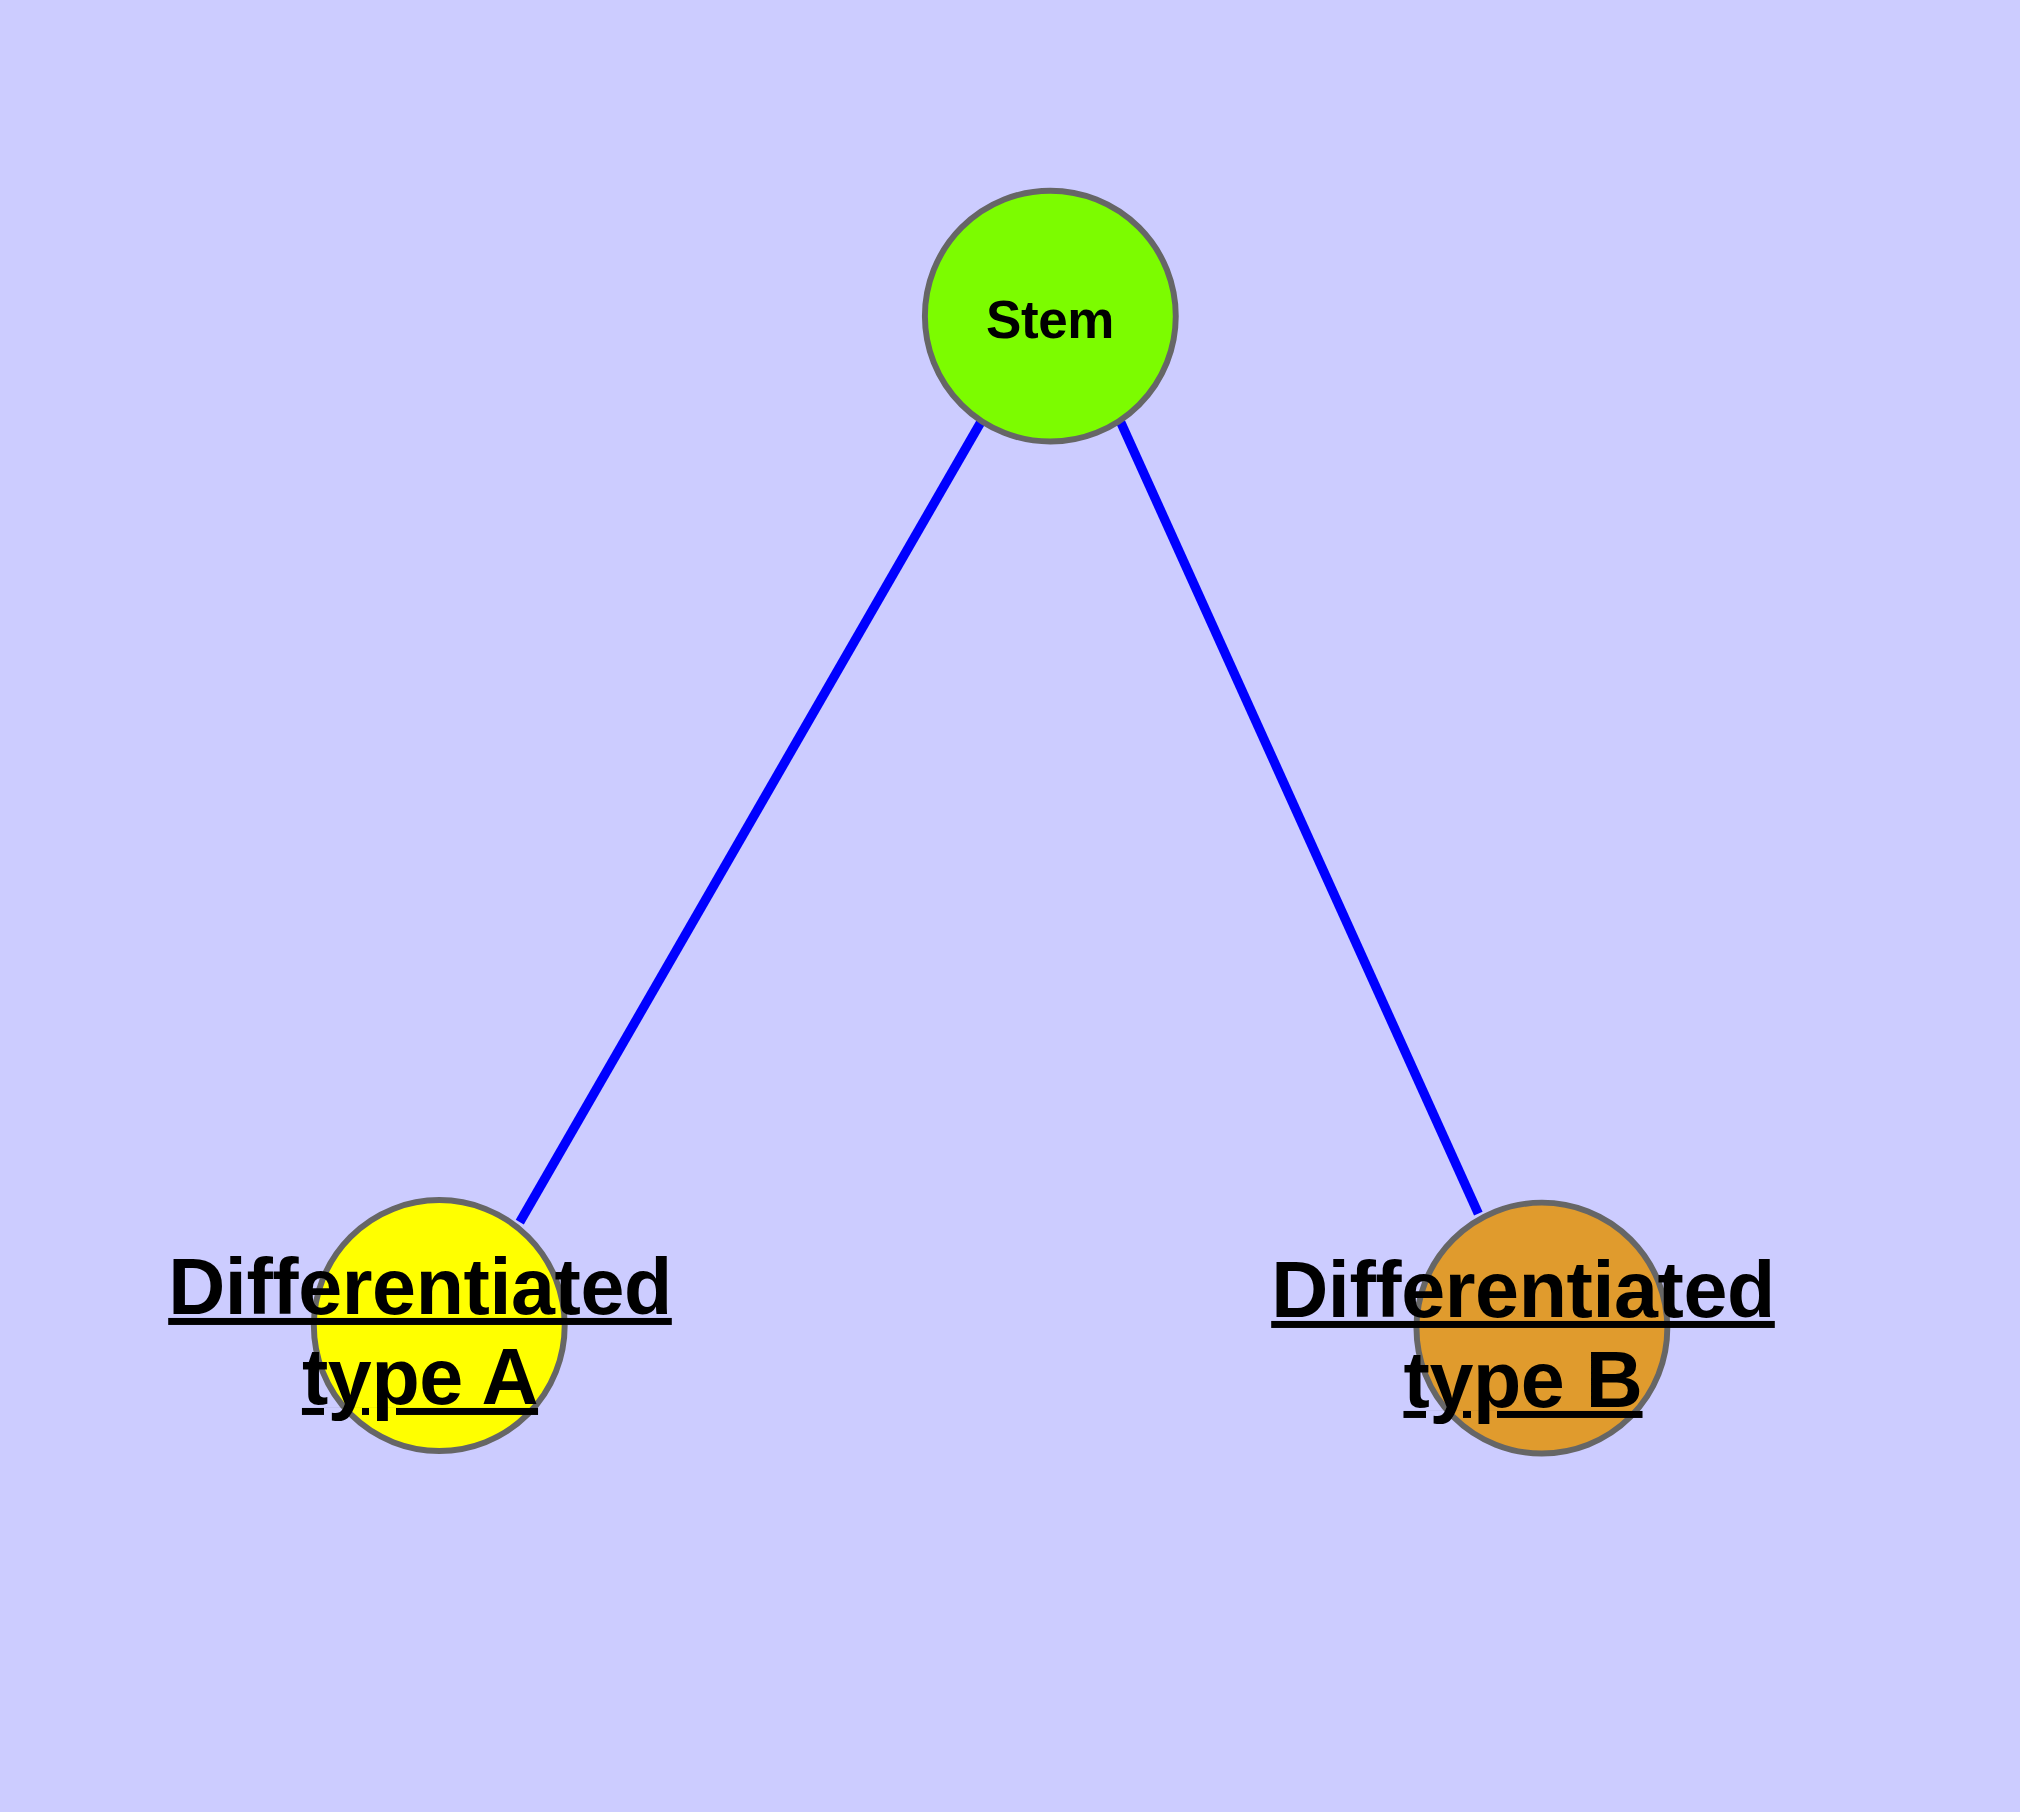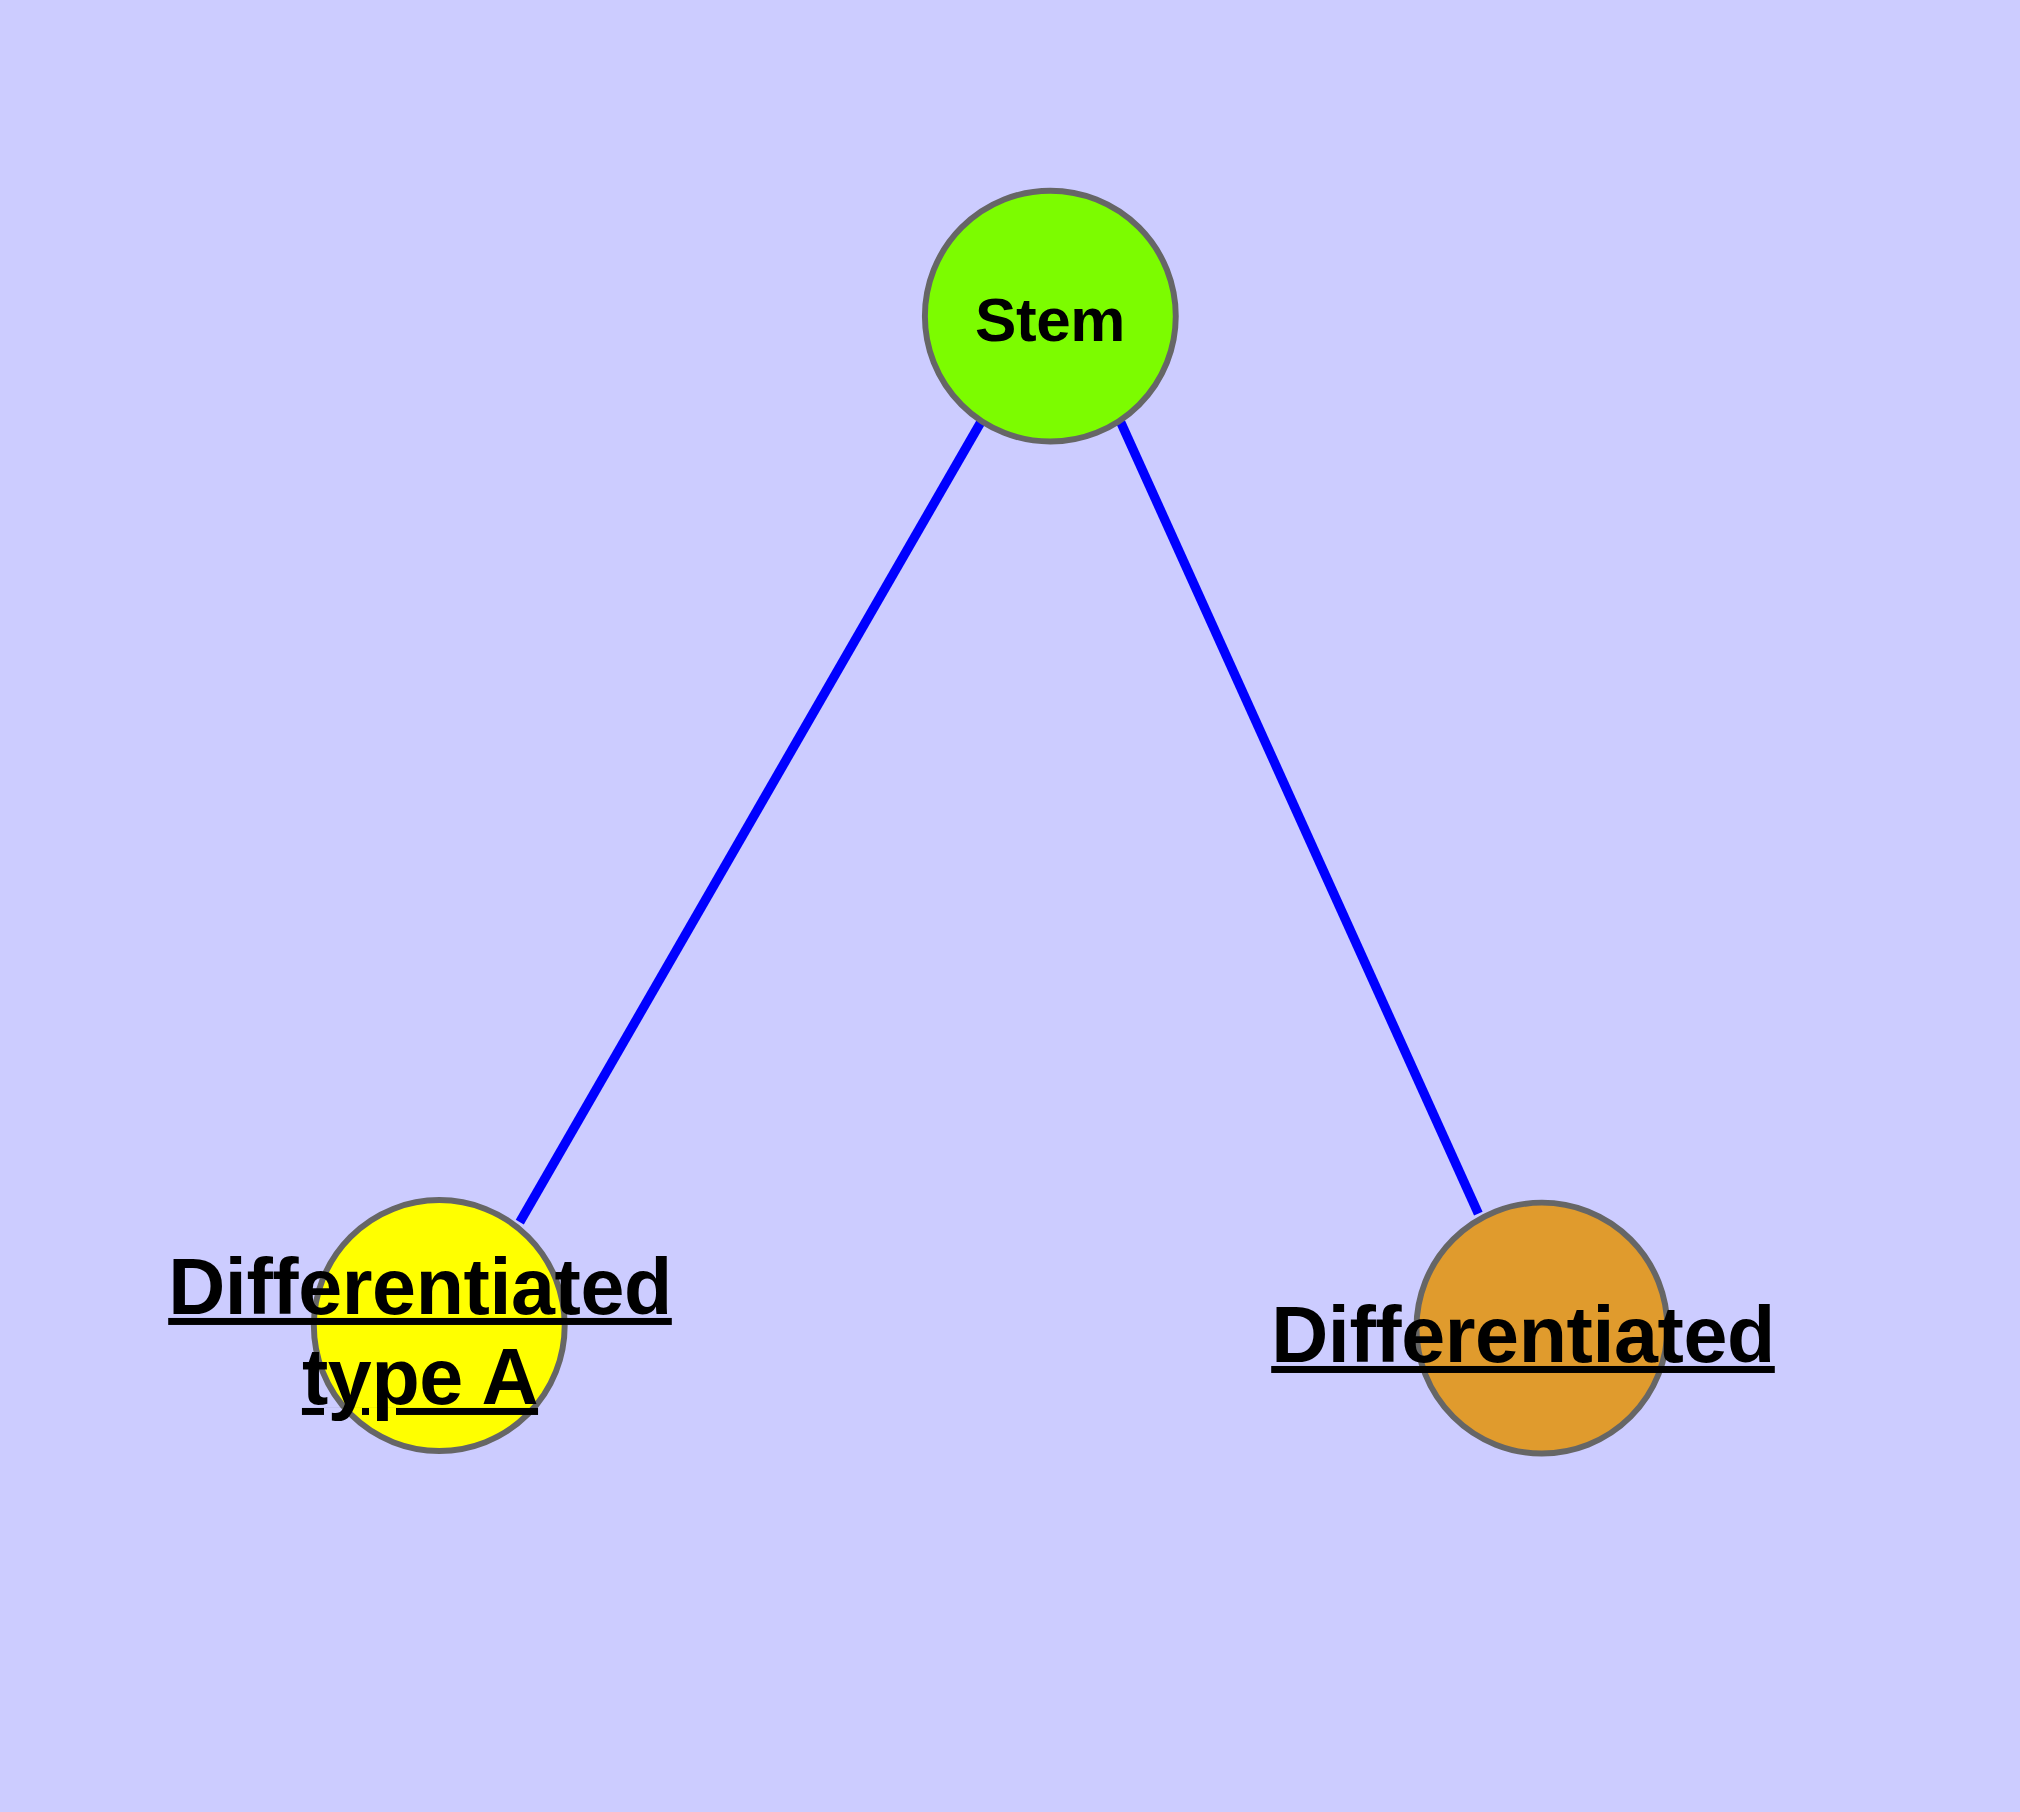--- a/index.html
+++ b/index.html
@@ -53,20 +53,20 @@
       <line x1="1157" y1="498" x2="613" y2="1442" stroke="#0000ff" stroke-width="11" stroke-linecap="butt"></line>
       <line x1="1322" y1="498" x2="1744" y2="1432" stroke="#0000ff" stroke-width="11" stroke-linecap="butt"></line>
     </g>
     <g>
       <circle cx="1239" cy="373" r="148" fill="#7cfc00" stroke="#666666" stroke-width="7"></circle>
       <circle cx="518" cy="1564" r="148" fill="#ffff00" stroke="#666666" stroke-width="7"></circle>
       <circle cx="1819" cy="1567" r="148" fill="#e09b2d" stroke="#666666" stroke-width="7"></circle>
     </g>
   </svg>
 
-  <div class="node-label root" style="left: 1050px; top: 320px; font-size: 62px; color: rgb(0, 0, 0);">Stem</div>
+  <div class="node-label root" style="left: 1050px; top: 320px; font-size: 53px; color: rgb(0, 0, 0);">Stem</div>
 
   <div class="node-label leaf" style="left: 420px; top: 1332px; font-size: 79px; color: rgb(0, 0, 0);"><span>Differentiated</span><br><span>type A</span></div>
 
-  <div class="node-label leaf" style="left: 1523px; top: 1335px; font-size: 79px; color: rgb(0, 0, 0);"><span>Differentiated</span><br></div>
+  <div class="node-label leaf" style="left: 1523px; top: 1335px; font-size: 79px; color: rgb(0, 0, 0);"><span>Differentiated</span><br><span>type B</span></div>
 
 </div>
 
 
 </body></html>

